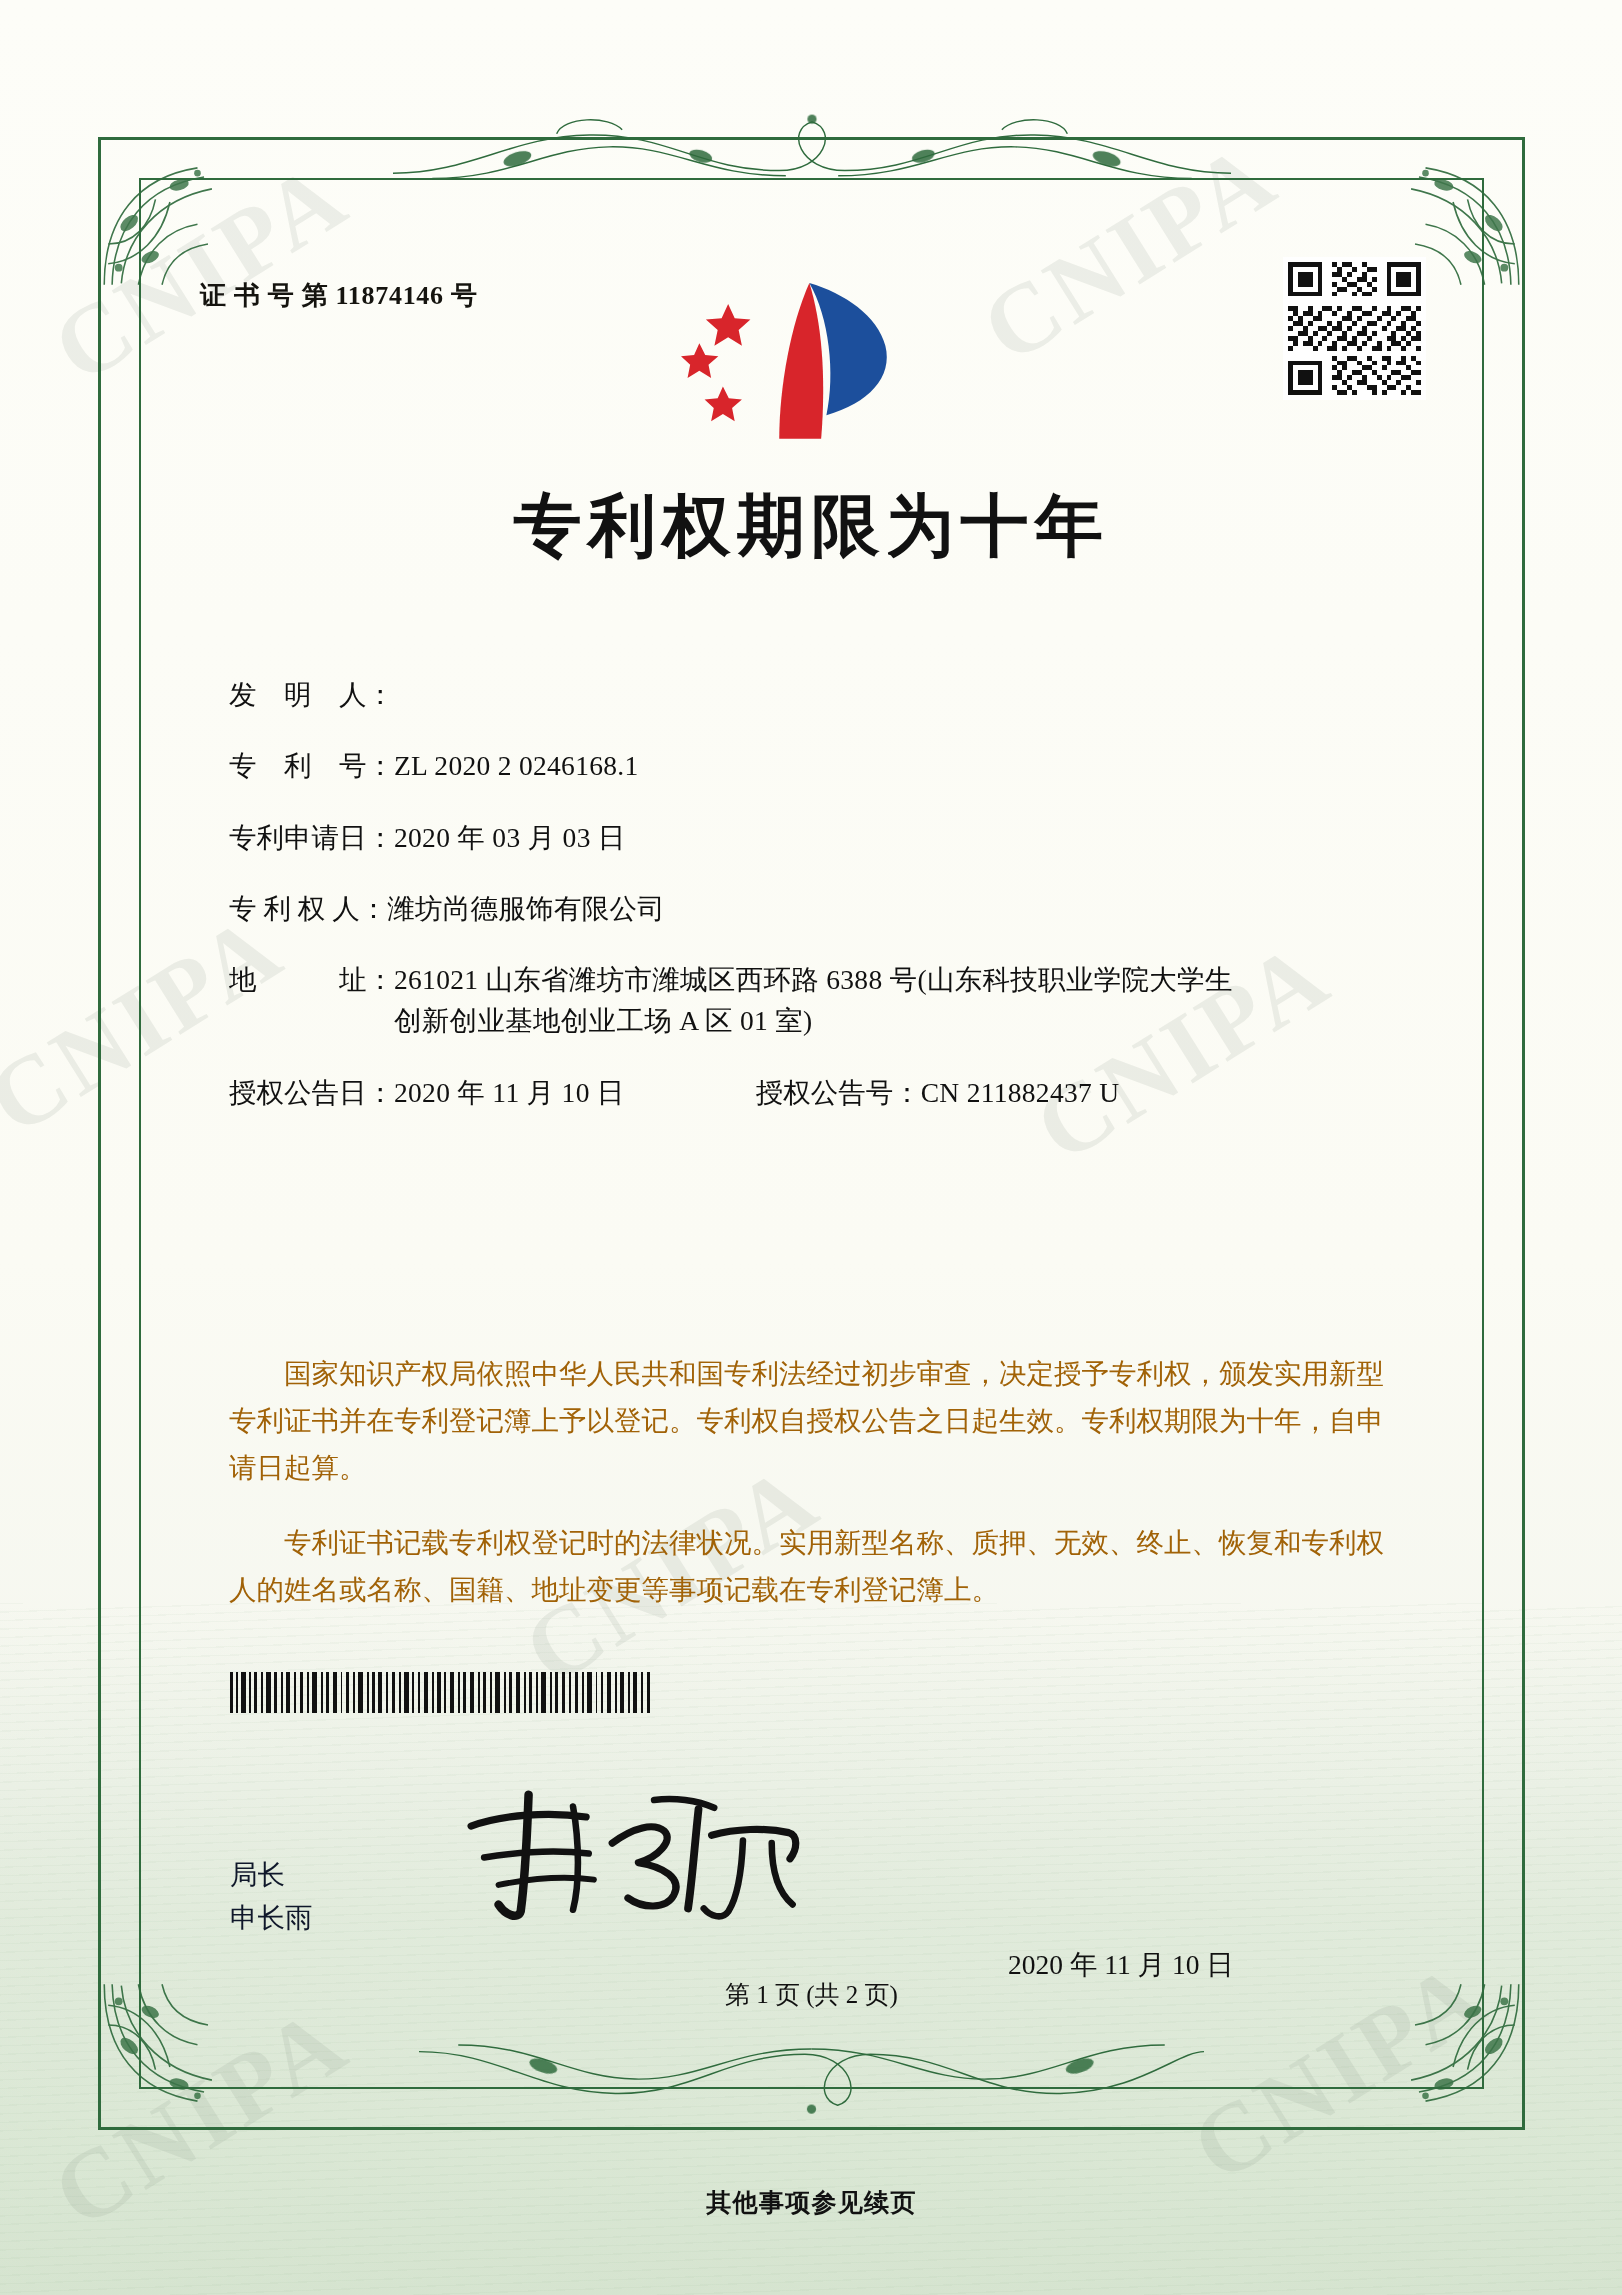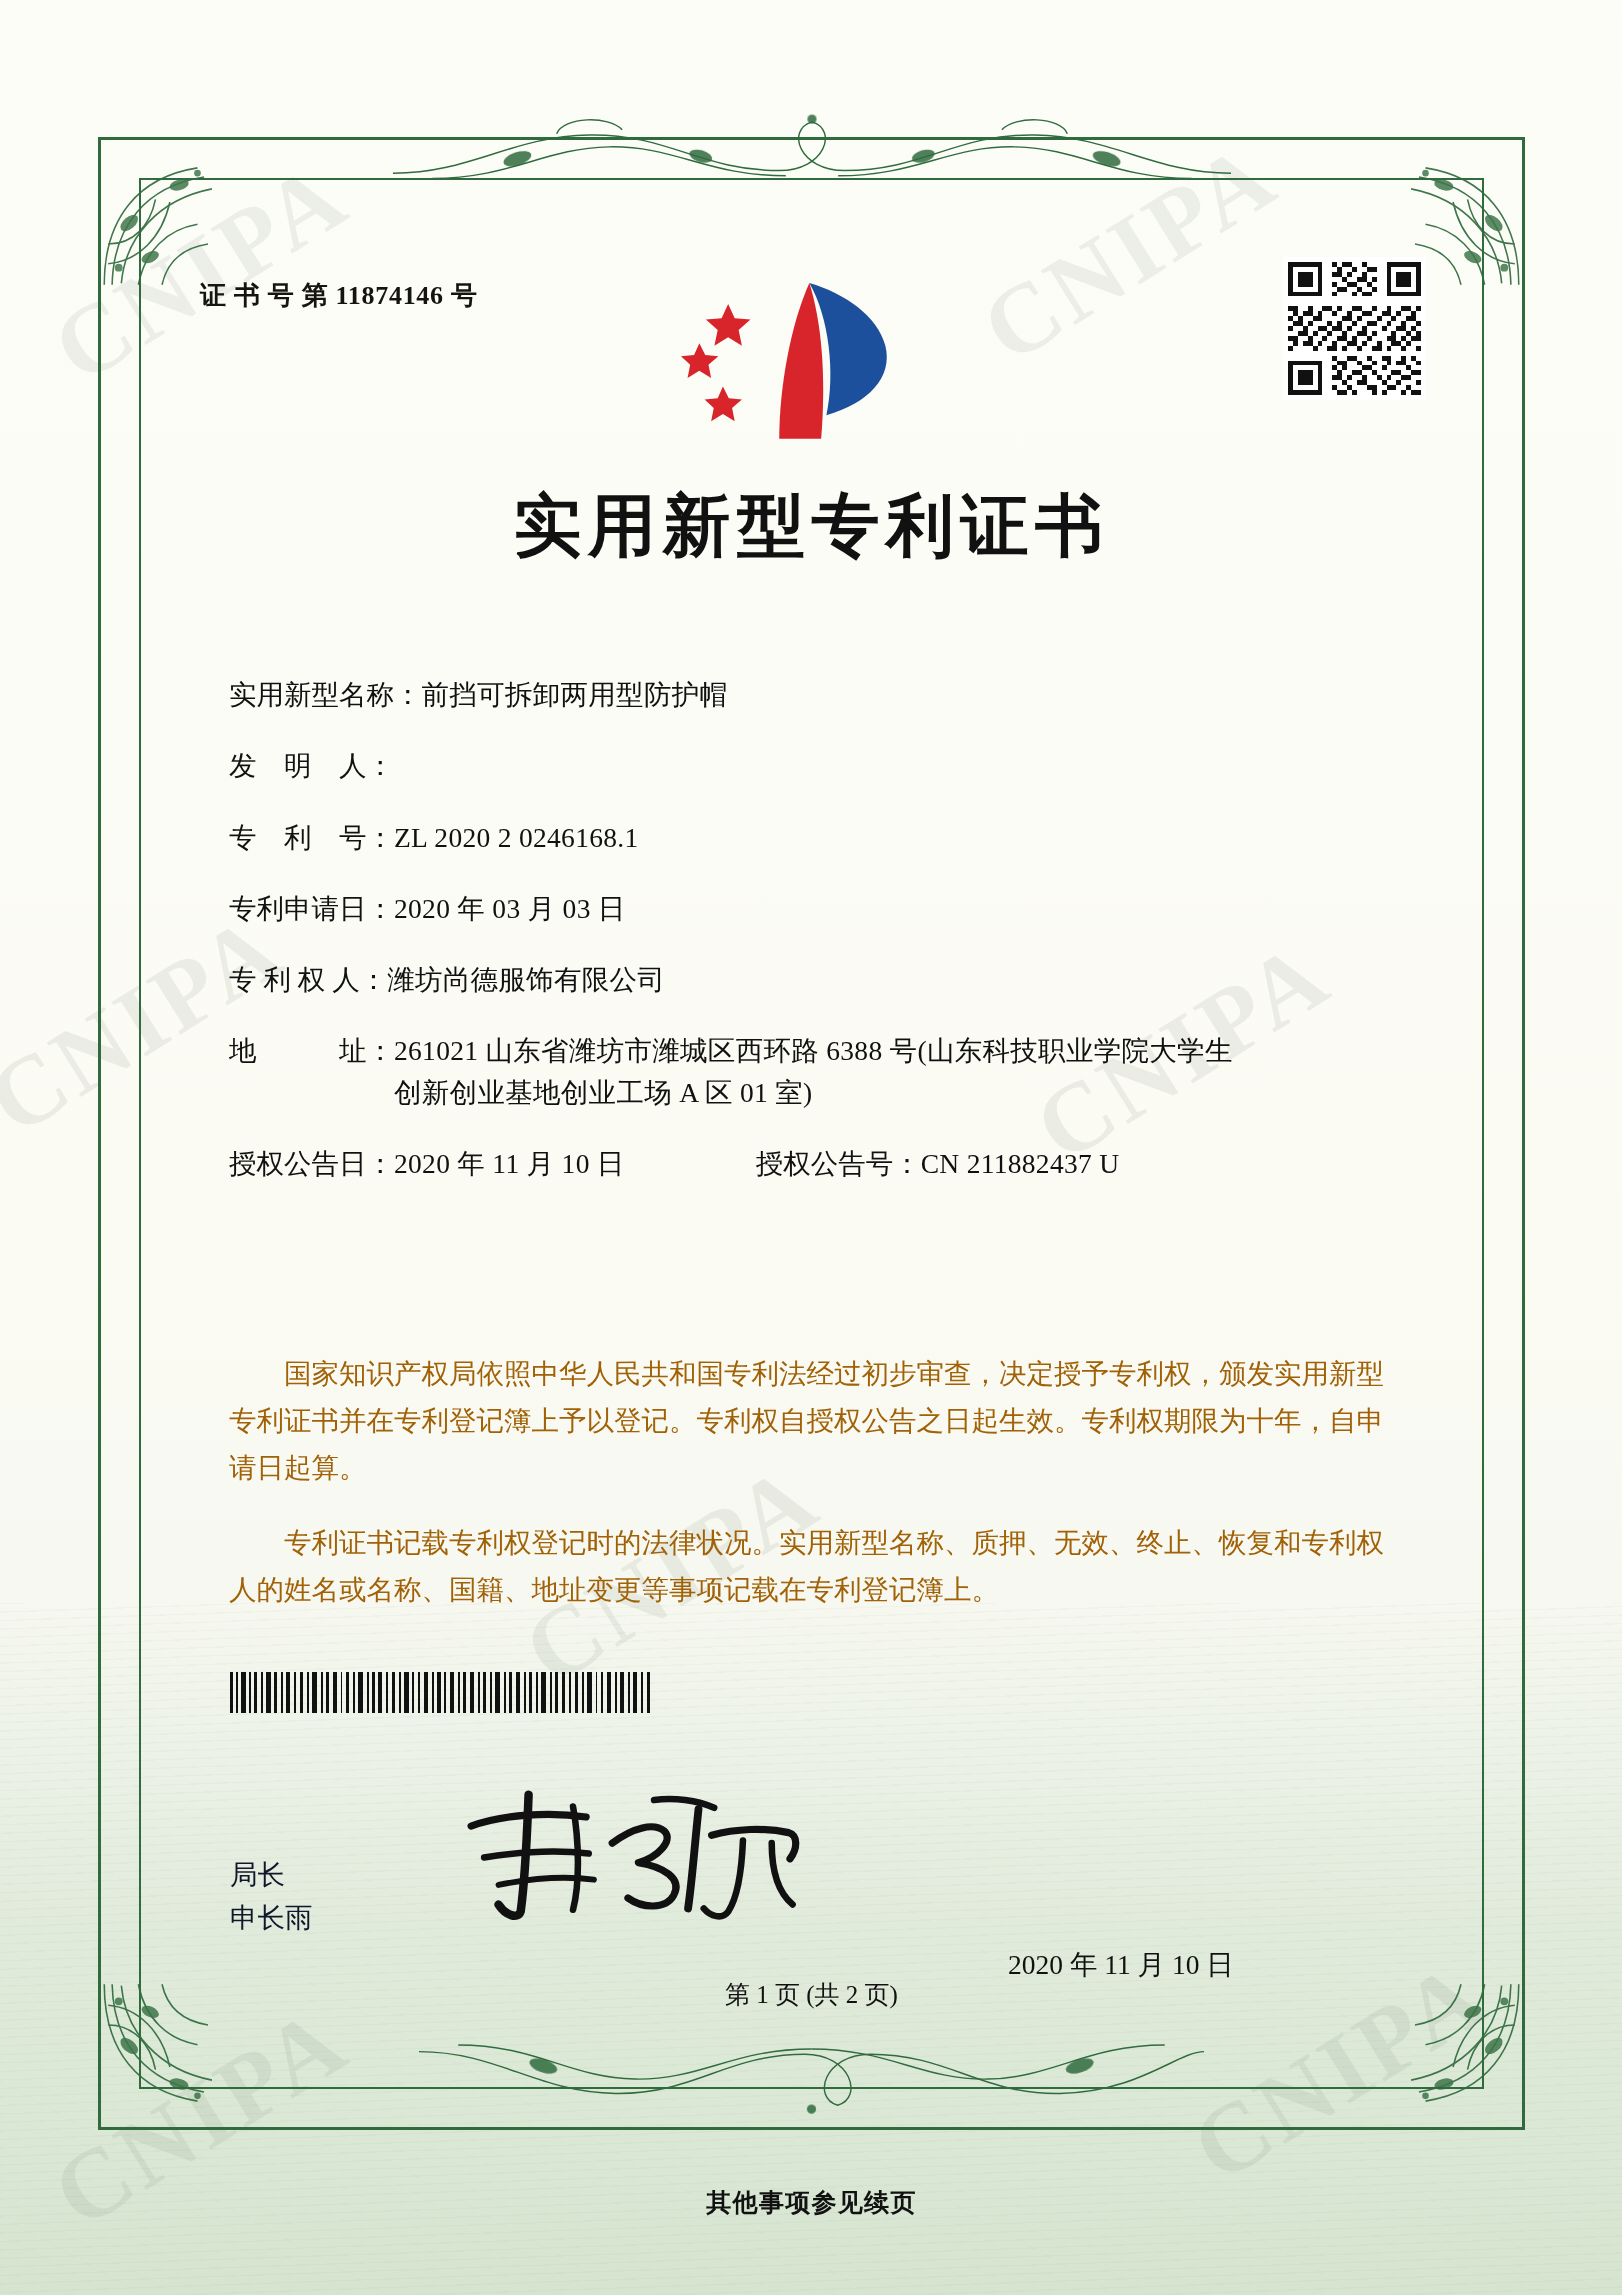--- a/index.html
+++ b/index.html
@@ -512,28 +512,24 @@
   <svg class="logo" viewBox="0 0 400 270">
     <g fill="#d8252b">
       <polygon points="72,44 82,66 106,68 88,84 93,108 72,95 51,108 56,84 38,68 62,66"></polygon>
       <polygon points="28,104 37,122 57,124 42,137 46,157 28,146 10,157 14,137 0,124 20,122"></polygon>
       <polygon points="64,170 73,188 93,190 78,203 82,223 64,212 46,223 50,203 36,190 56,188"></polygon>
     </g>
     <path d="M196 12 C 214 70, 222 150, 214 250 L 150 250 C 150 170, 168 74, 196 12 Z" fill="#d8252b"></path>
     <path d="M196 12 C 250 28, 300 62, 312 108 C 324 156, 286 196, 222 214 C 236 150, 226 64, 196 12 Z" fill="#1c4f9c"></path>
   </svg>
 
-  <div class="title">实用新型专利证书</div>
+  <div class="title">专利权期限为十年</div>
 
   <div class="fields">
 
-    <div class="field-row">
-      <span class="f-label">实用新型名称：</span>
-      <span class="f-value">前挡可拆卸两用型防护帽</span>
-    </div>
 
     <div class="field-row">
       <span class="f-label">发　明　人：</span>
     </div>
 
     <div class="field-row">
       <span class="f-label">专　利　号：</span>
       <span class="f-value">ZL 2020 2 0246168.1</span>
     </div>
 

